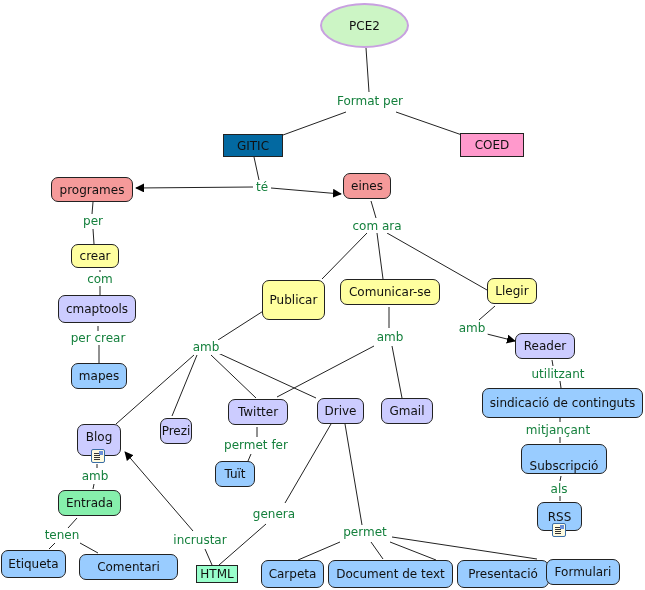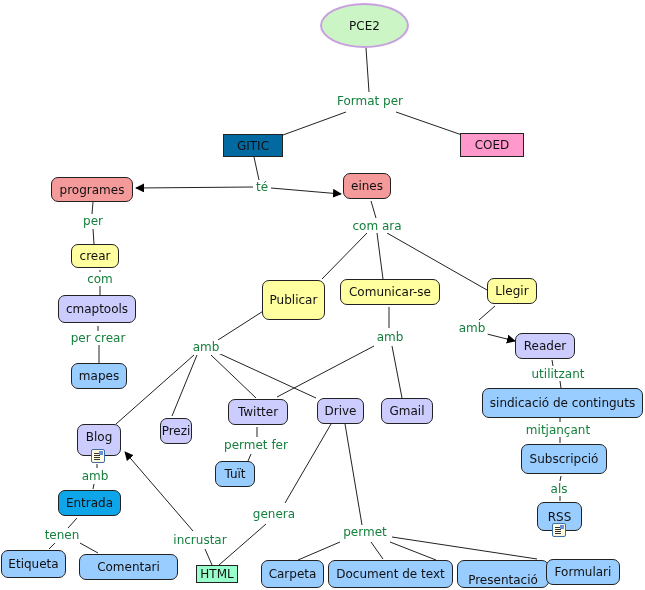--- a/index.html
+++ b/index.html
@@ -124,21 +124,21 @@
 <div class="node" style="left:487px;top:278px;width:50px;height:26px;background:#ffff9f;">
     <span>Llegir</span>
   </div>
 
 <div class="node" style="left:515px;top:333px;width:60px;height:26px;background:#ccccff;">
     <span>Reader</span>
   </div>
 <div class="node" style="left:482px;top:388px;width:161px;height:30px;background:#99ccff;">
     <span>sindicació de continguts</span>
   </div>
-<div class="node" style="left:521px;top:444px;width:86px;height:30px;background:#99ccff;">
+<div class="node" style="left:521px;top:444px;width:86px;height:30px;background:#99ccff;align-items:flex-end;">
     <span>Subscripció</span>
   </div>
 <div class="node" style="left:537px;top:502px;width:45px;height:29px;background:#99ccff;">
     <span>RSS</span>
   </div>
 <div class="res" style="left:552px;top:523px;"></div>
 
 <div class="node" style="left:77px;top:424px;width:44px;height:32px;background:#ccccff;">
     <span style="margin-top:-6px;">Blog</span>
   </div>
@@ -154,41 +154,41 @@
     <span>Drive</span>
   </div>
 <div class="node" style="left:381px;top:398px;width:52px;height:26px;background:#ccccff;">
     <span>Gmail</span>
   </div>
 
 <div class="node" style="left:215px;top:461px;width:40px;height:26px;background:#99ccff;">
     <span>Tuït</span>
   </div>
 
-<div class="node" style="left:58px;top:490px;width:63px;height:26px;background:#0ea5e9;">
+<div class="node" style="left:58px;top:490px;width:63px;height:26px;background:#86efac;">
     <span>Entrada</span>
   </div>
 <div class="node" style="left:1px;top:550px;width:65px;height:28px;background:#99ccff;">
     <span>Etiqueta</span>
   </div>
 <div class="node" style="left:79px;top:554px;width:99px;height:26px;background:#99ccff;">
     <span>Comentari</span>
   </div>
 
 <div class="node rect" style="left:196px;top:565px;width:42px;height:18px;background:#99ffcc;">
     <span>HTML</span>
   </div>
 
 <div class="node" style="left:261px;top:560px;width:63px;height:28px;background:#99ccff;">
     <span>Carpeta</span>
   </div>
 <div class="node" style="left:328px;top:560px;width:125px;height:28px;background:#99ccff;">
     <span>Document de text</span>
   </div>
-<div class="node" style="left:457px;top:560px;width:92px;height:28px;background:#99ccff;align-items:flex-end;">
+<div class="node" style="left:457px;top:560px;width:92px;height:28px;background:#99ccff;">
     <span>Presentació</span>
   </div>
 <div class="node" style="left:546px;top:559px;width:74px;height:26px;background:#99ccff;">
     <span>Formulari</span>
   </div>
 
 <div class="lbl" style="left:370px;top:101px;">Format per</div>
 <div class="lbl" style="left:262px;top:187px;">té</div>
 <div class="lbl" style="left:93px;top:221px;">per</div>
 <div class="lbl" style="left:100px;top:279px;">com</div>

